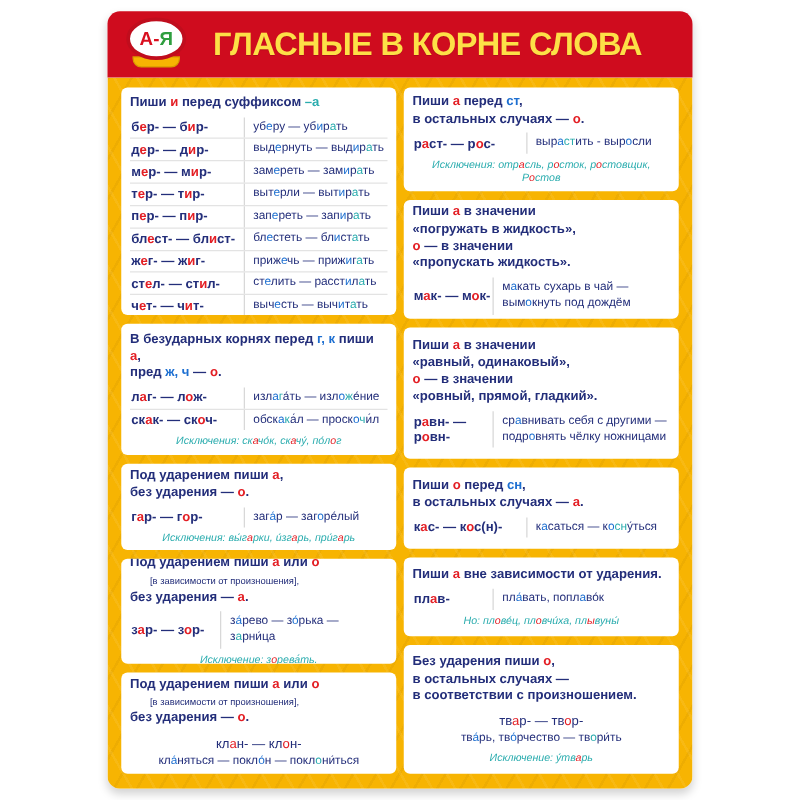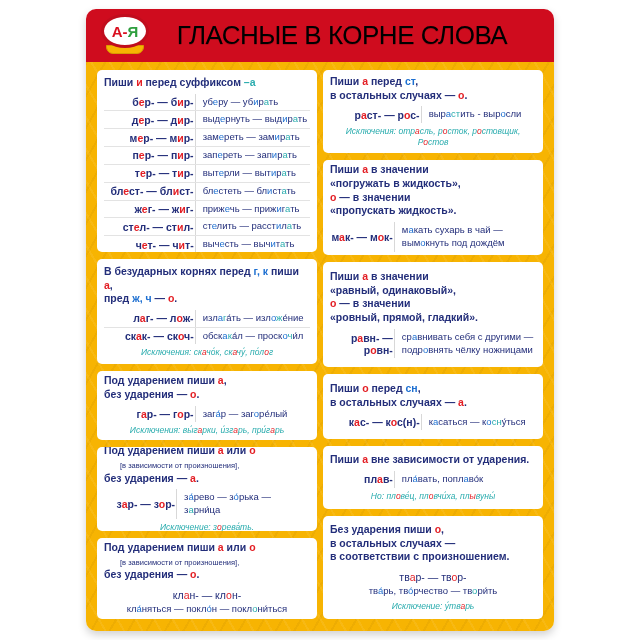--- a/index.html
+++ b/index.html
@@ -1,37 +1,37 @@
 <!DOCTYPE html>
 <html><head>
 <meta charset="utf-8">
 <style>
   * { margin:0; padding:0; box-sizing:border-box; }
   html,body { width:640px; height:640px; background:#ffffff; font-family:"Liberation Sans", sans-serif; }
   .poster { position:relative; width:468px; height:622px; margin:9px auto 0; box-shadow:0 4px 8px rgba(0,0,0,.18); border-radius:10px; }
   .pheader { position:relative; height:53px; background:#cf0c1e; border-radius:10px 10px 0 0; display:flex; align-items:center; justify-content:center; }
-  .ptitle { color:#000000; font-weight:400; font-size:26px; letter-spacing:-0.5px; padding-left:44px; text-shadow:0 1px 0 rgba(0,0,0,.15); white-space:nowrap; }
+  .ptitle { color:#fde047; font-weight:700; font-size:26px; letter-spacing:-0.5px; padding-left:44px; text-shadow:0 1px 0 rgba(0,0,0,.15); white-space:nowrap; }
   .logo { position:absolute; left:13px; top:5px; width:52px; text-align:center; }
   .logo-oval { width:48px; height:34px; margin:0 auto; background:#fff; border:3px solid #c00d1d; border-radius:50%; display:flex; align-items:center; justify-content:center; font-weight:800; font-size:15px; position:relative; z-index:2; }
   .logo-oval .la { color:#d90f1f; }
   .logo-oval .ld { color:#d90f1f; }
   .logo-oval .ly { color:#2e9e3e; }
   .logo-ribbon { width:38px; height:9px; margin:-3px auto 0; background:#f7b402; border:1px solid #d89a00; border-radius:0 0 7px 7px; position:relative; z-index:1; }
   .pbody { height:569px; background-color:#f7b402;
     background-image:
       repeating-linear-gradient(60deg, rgba(255,255,255,0.07) 0 2px, transparent 2px 16px),
       repeating-linear-gradient(-60deg, rgba(146,98,0,0.09) 0 2px, transparent 2px 16px);
     border-radius:0 0 10px 10px; padding:8px 11px 12px; display:flex; gap:6px; }
   .col { display:flex; flex-direction:column; gap:7px; width:220px; }
   .card { background:#fff; border-radius:5px; padding:6px 7px; color:#232e7a; overflow:hidden; display:flex; flex-direction:column; justify-content:center; }
   .ctitle { text-align:left; font-weight:700; font-size:10.5px; line-height:1.3; margin-bottom:4px; }
   .ctable { display:flex; flex-direction:column; }
   .trow { display:flex; align-items:center; }
   .grid .trow:not(:last-child) { border-bottom:1px solid #e3e3e3; }
-  .cl { width:44%; font-weight:700; font-size:10.5px; text-align:right; padding:2px 1px; }
+  .cl { width:44%; font-weight:700; font-size:10.5px; text-align:left; padding:2px 1px; }
   .cr { width:56%; font-size:9.5px; text-align:left; padding:2px 2px 2px 7px; border-left:1px solid #d8d8d8; line-height:1.35; }
   .narrowL .cl { width:31%; } .narrowL .cr { width:69%; }
   .midL .cl { width:35%; } .midL .cr { width:65%; }
   .cnote { text-align:center; font-size:8.5px; font-style:italic; margin-top:3px; line-height:1.3; }
   .cpair { text-align:center; font-weight:400; font-size:10.5px; margin:3px 0 2px; }
   .cexample { text-align:center; font-size:9.5px; line-height:1.35; }
   .c-red { color:#e31e24; }
   .c-blu { color:#1d6fd1; }
   .c-tea { color:#2aacae; }
   .c-sm  { font-size:7.5px; font-weight:400; color:#232e7a;margin-left:16px; }
@@ -67,26 +67,26 @@
             </div>
             <div class="trow">
               <div class="cl"><span>д</span><span class="c-red">е</span><span>р- — д</span><span class="c-red">и</span><span>р-</span></div>
               <div class="cr"><span>выд</span><span class="c-blu">е</span><span>рнуть — выд</span><span class="c-blu">и</span><span>р</span><span class="c-tea">а</span><span>ть</span></div>
             </div>
             <div class="trow">
               <div class="cl"><span>м</span><span class="c-red">е</span><span>р- — м</span><span class="c-red">и</span><span>р-</span></div>
               <div class="cr"><span>зам</span><span class="c-blu">е</span><span>реть — зам</span><span class="c-blu">и</span><span>р</span><span class="c-tea">а</span><span>ть</span></div>
             </div>
             <div class="trow">
+              <div class="cl"><span>т</span><span class="c-red">е</span><span>р- — т</span><span class="c-red">и</span><span>р-</span></div>
+              <div class="cr"><span>выт</span><span class="c-blu">е</span><span>рли — выт</span><span class="c-blu">и</span><span>р</span><span class="c-tea">а</span><span>ть</span></div>
+            </div>
+            <div class="trow">
               <div class="cl"><span>п</span><span class="c-red">е</span><span>р- — п</span><span class="c-red">и</span><span>р-</span></div>
               <div class="cr"><span>зап</span><span class="c-blu">е</span><span>реть — зап</span><span class="c-blu">и</span><span>р</span><span class="c-tea">а</span><span>ть</span></div>
-            </div>
-            <div class="trow">
-              <div class="cl"><span>т</span><span class="c-red">е</span><span>р- — т</span><span class="c-red">и</span><span>р-</span></div>
-              <div class="cr"><span>выт</span><span class="c-blu">е</span><span>рли — выт</span><span class="c-blu">и</span><span>р</span><span class="c-tea">а</span><span>ть</span></div>
             </div>
             <div class="trow">
               <div class="cl"><span>бл</span><span class="c-red">е</span><span>ст- — бл</span><span class="c-red">и</span><span>ст-</span></div>
               <div class="cr"><span>бл</span><span class="c-blu">е</span><span>стеть — бл</span><span class="c-blu">и</span><span>ст</span><span class="c-tea">а</span><span>ть</span></div>
             </div>
             <div class="trow">
               <div class="cl"><span>ж</span><span class="c-red">е</span><span>г- — ж</span><span class="c-red">и</span><span>г-</span></div>
               <div class="cr"><span>приж</span><span class="c-blu">е</span><span>чь — приж</span><span class="c-blu">и</span><span>г</span><span class="c-tea">а</span><span>ть</span></div>
             </div>
             <div class="trow">

